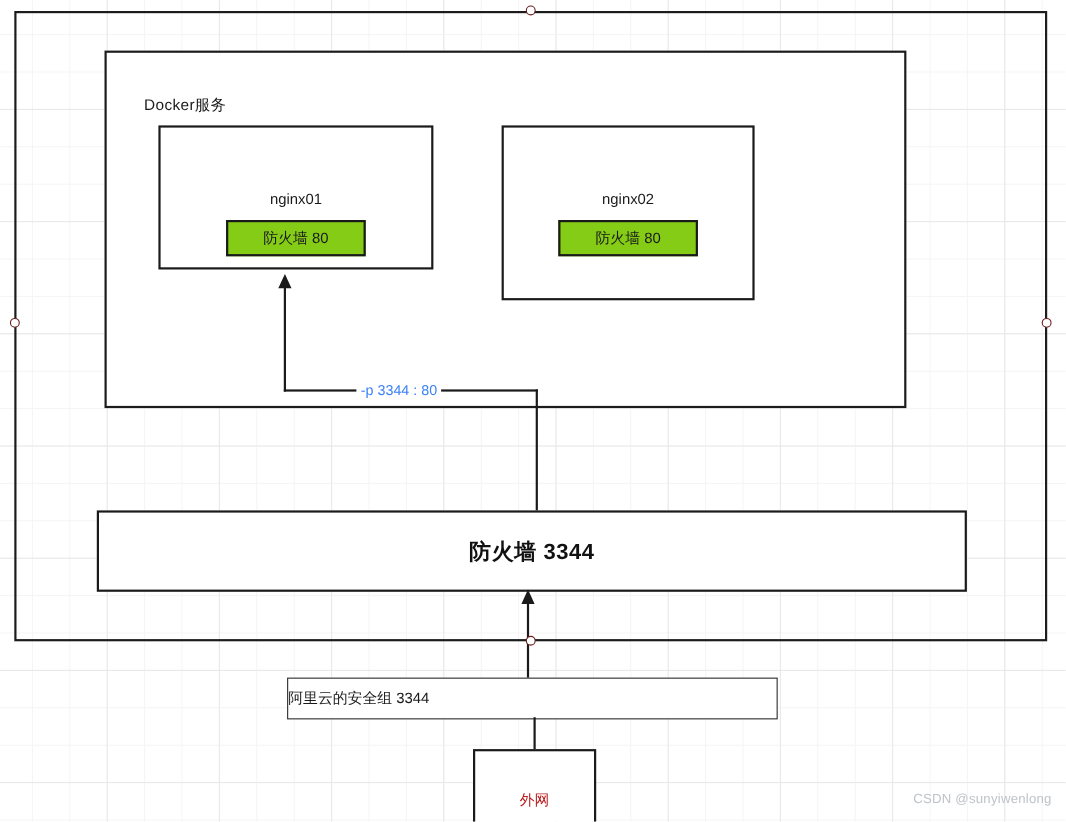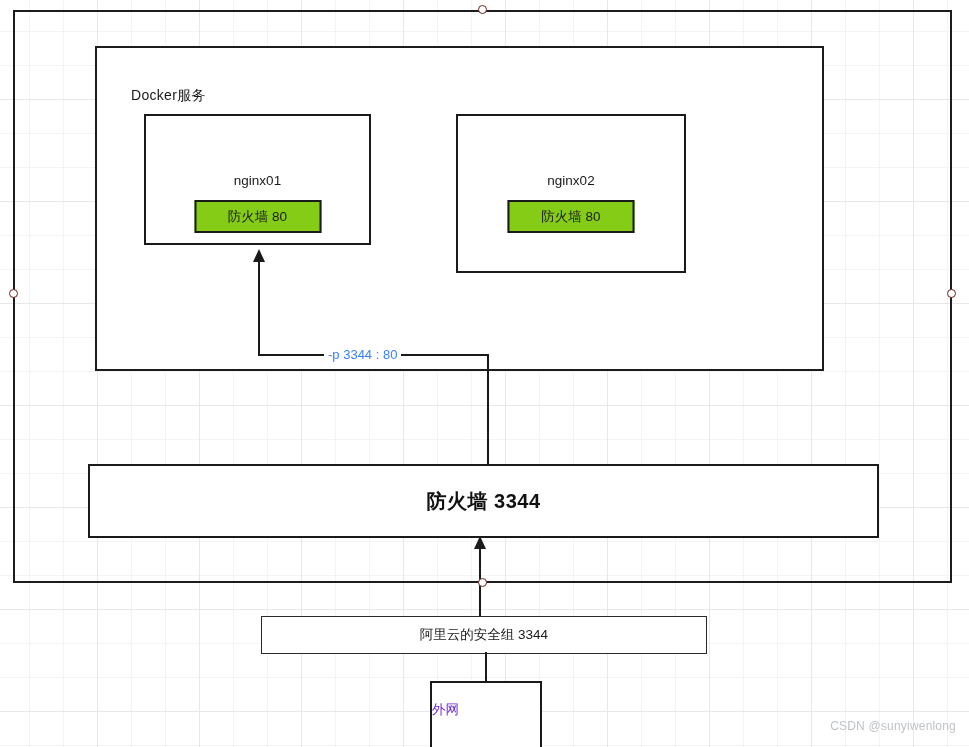--- a/index.html
+++ b/index.html
@@ -63,21 +63,21 @@
     border: 2px solid #1c1c1c;
   }
   #docker-service-label {
     left: 131px;
     top: 87px;
     font-size: 14px;
     letter-spacing: 0.3px;
   }
 
   
-  #nginx01-box { left: 144px; top: 114px; width: 227px; height: 131px; }
+  #nginx01-box { left: 144px; top: 114px; width: 250px; height: 131px; }
   #nginx02-box { left: 456px; top: 114px; width: 230px; height: 159px; }
 
   .container-name {
     position: absolute;
     width: 100%;
     text-align: center;
     top: 57px;
     font-size: 13.5px;
     color: #1a1a1a;
   }
@@ -117,41 +117,40 @@
   }
 
   
   #security-group-box {
     left: 261px;
     top: 616px;
     width: 446px;
     height: 38px;
     display: flex;
     align-items: center;
-    justify-content: center;
   }
   #security-group-label {
     font-size: 13.5px;
     color: #1a1a1a;
   }
 
   
   #external-net-box {
     left: 430px;
     top: 681px;
     width: 112px;
     height: 80px;
   }
   #external-net-label {
     position: absolute;
     width: 100%;
-    text-align: left;
-    top: 18px;
-    font-size: 13.5px;
-    color: #6d28d9;
+    text-align: center;
+    top: 36px;
+    font-size: 13.5px;
+    color: #b91c1c;
   }
 
   
   .line {
     position: absolute;
     background: #1a1a1a;
   }
   .vline { width: 2px; }
   .hline { height: 2px; }
 

